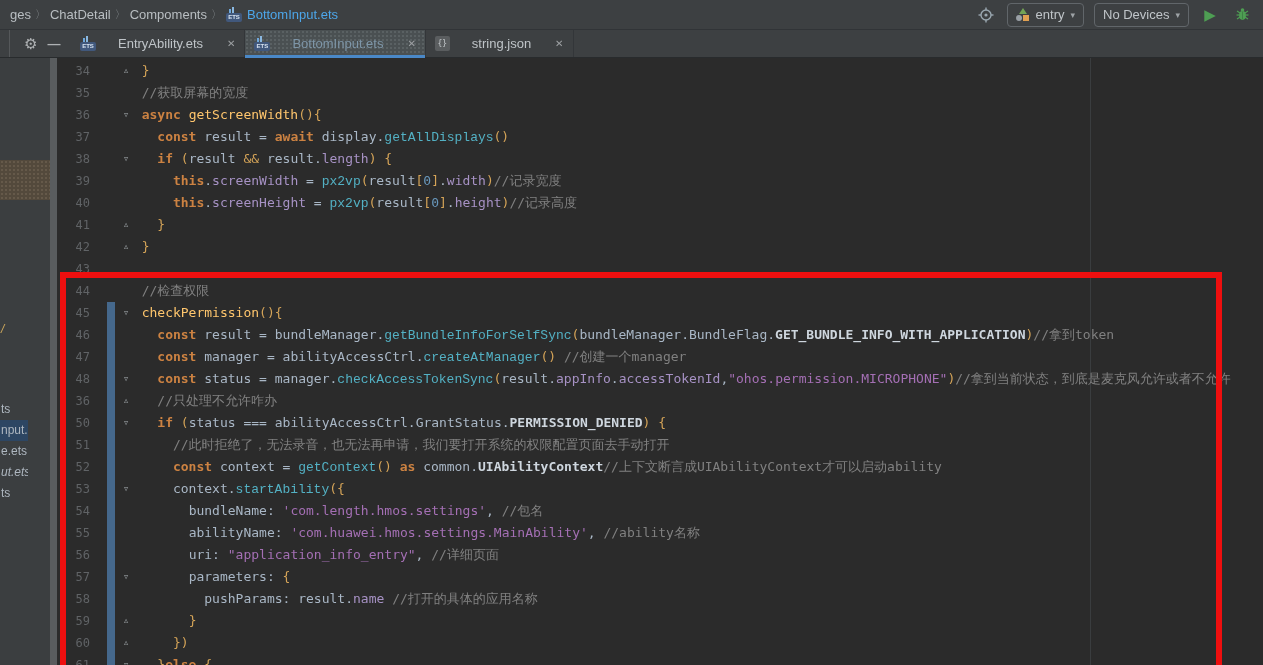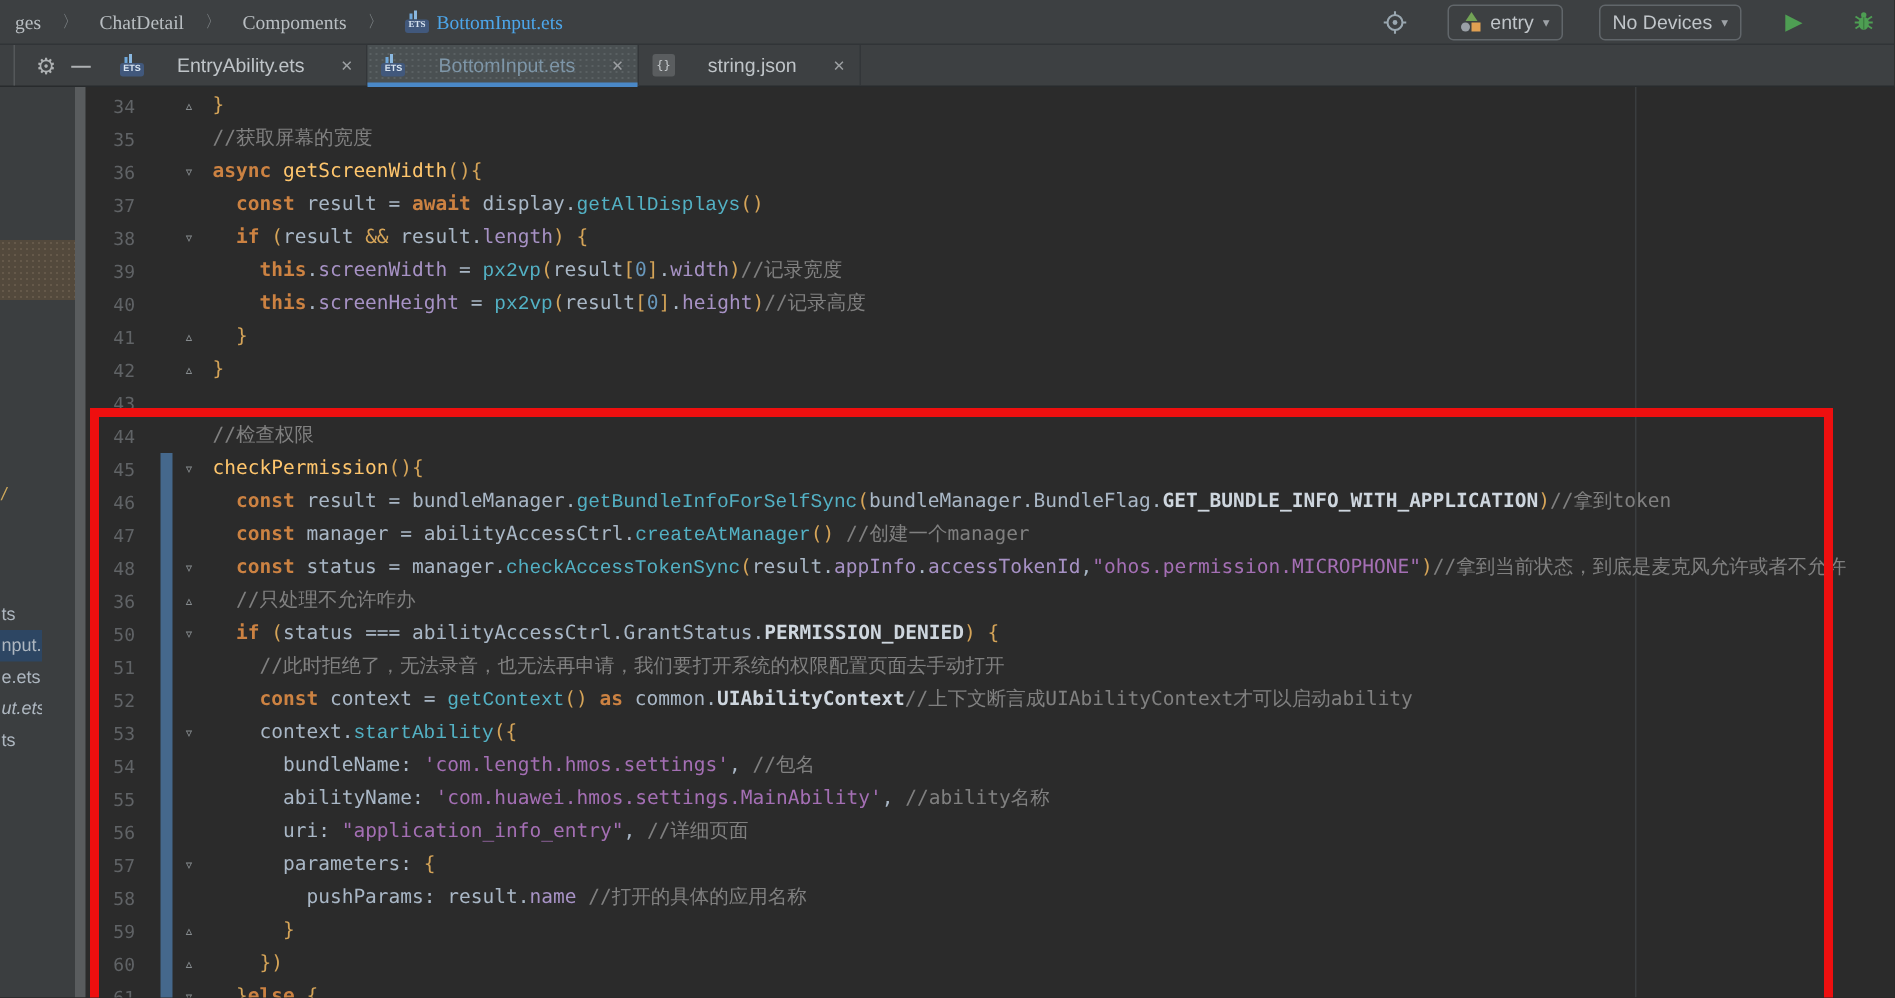--- a/index.html
+++ b/index.html
@@ -6,24 +6,24 @@
   body{
     width:1263px;height:665px;overflow:hidden;position:relative;
     background:#2b2b2b;font-family:"Liberation Sans",sans-serif;
     -webkit-font-smoothing:antialiased;
   }
   
   .topbar{
     height:30px;background:#3d4042;border-bottom:1px solid #313437;
     display:flex;align-items:center;padding:0 10px;box-sizing:border-box;
   }
-  .breadcrumb{display:flex;gap:14px;font-size:13px;color:#b9bec2;font-family:Liberation Serif, serif;}
+  .breadcrumb{display:flex;gap:4px;font-size:13px;color:#b9bec2;}
   .breadcrumb .sep{color:#7f8487;font-size:11px;}
   .breadcrumb .file{color:#4da6ea;display:flex;align-items:center;gap:5px;}
-  .topbar-right{margin-left:auto;display:flex;align-items:center;gap:24px;}
+  .topbar-right{margin-left:auto;display:flex;align-items:center;gap:10px;}
   .selector{
     display:flex;align-items:center;gap:6px;border:1px solid #61666a;border-radius:4px;
     height:22px;padding:0 8px;color:#c0c5c9;font-size:13px;cursor:default;
   }
   .dd-arrow{color:#9da2a6;font-size:9px;}
   .icon-btn{display:flex;align-items:center;justify-content:center;width:22px;height:22px;}
   .run-glyph{color:#4e9e53;font-size:15px;line-height:15px;}
   
   .mod-icon{width:14px;height:14px;position:relative;display:inline-block;}
   .mod-icon .tri{position:absolute;top:0;left:3px;width:0;height:0;

